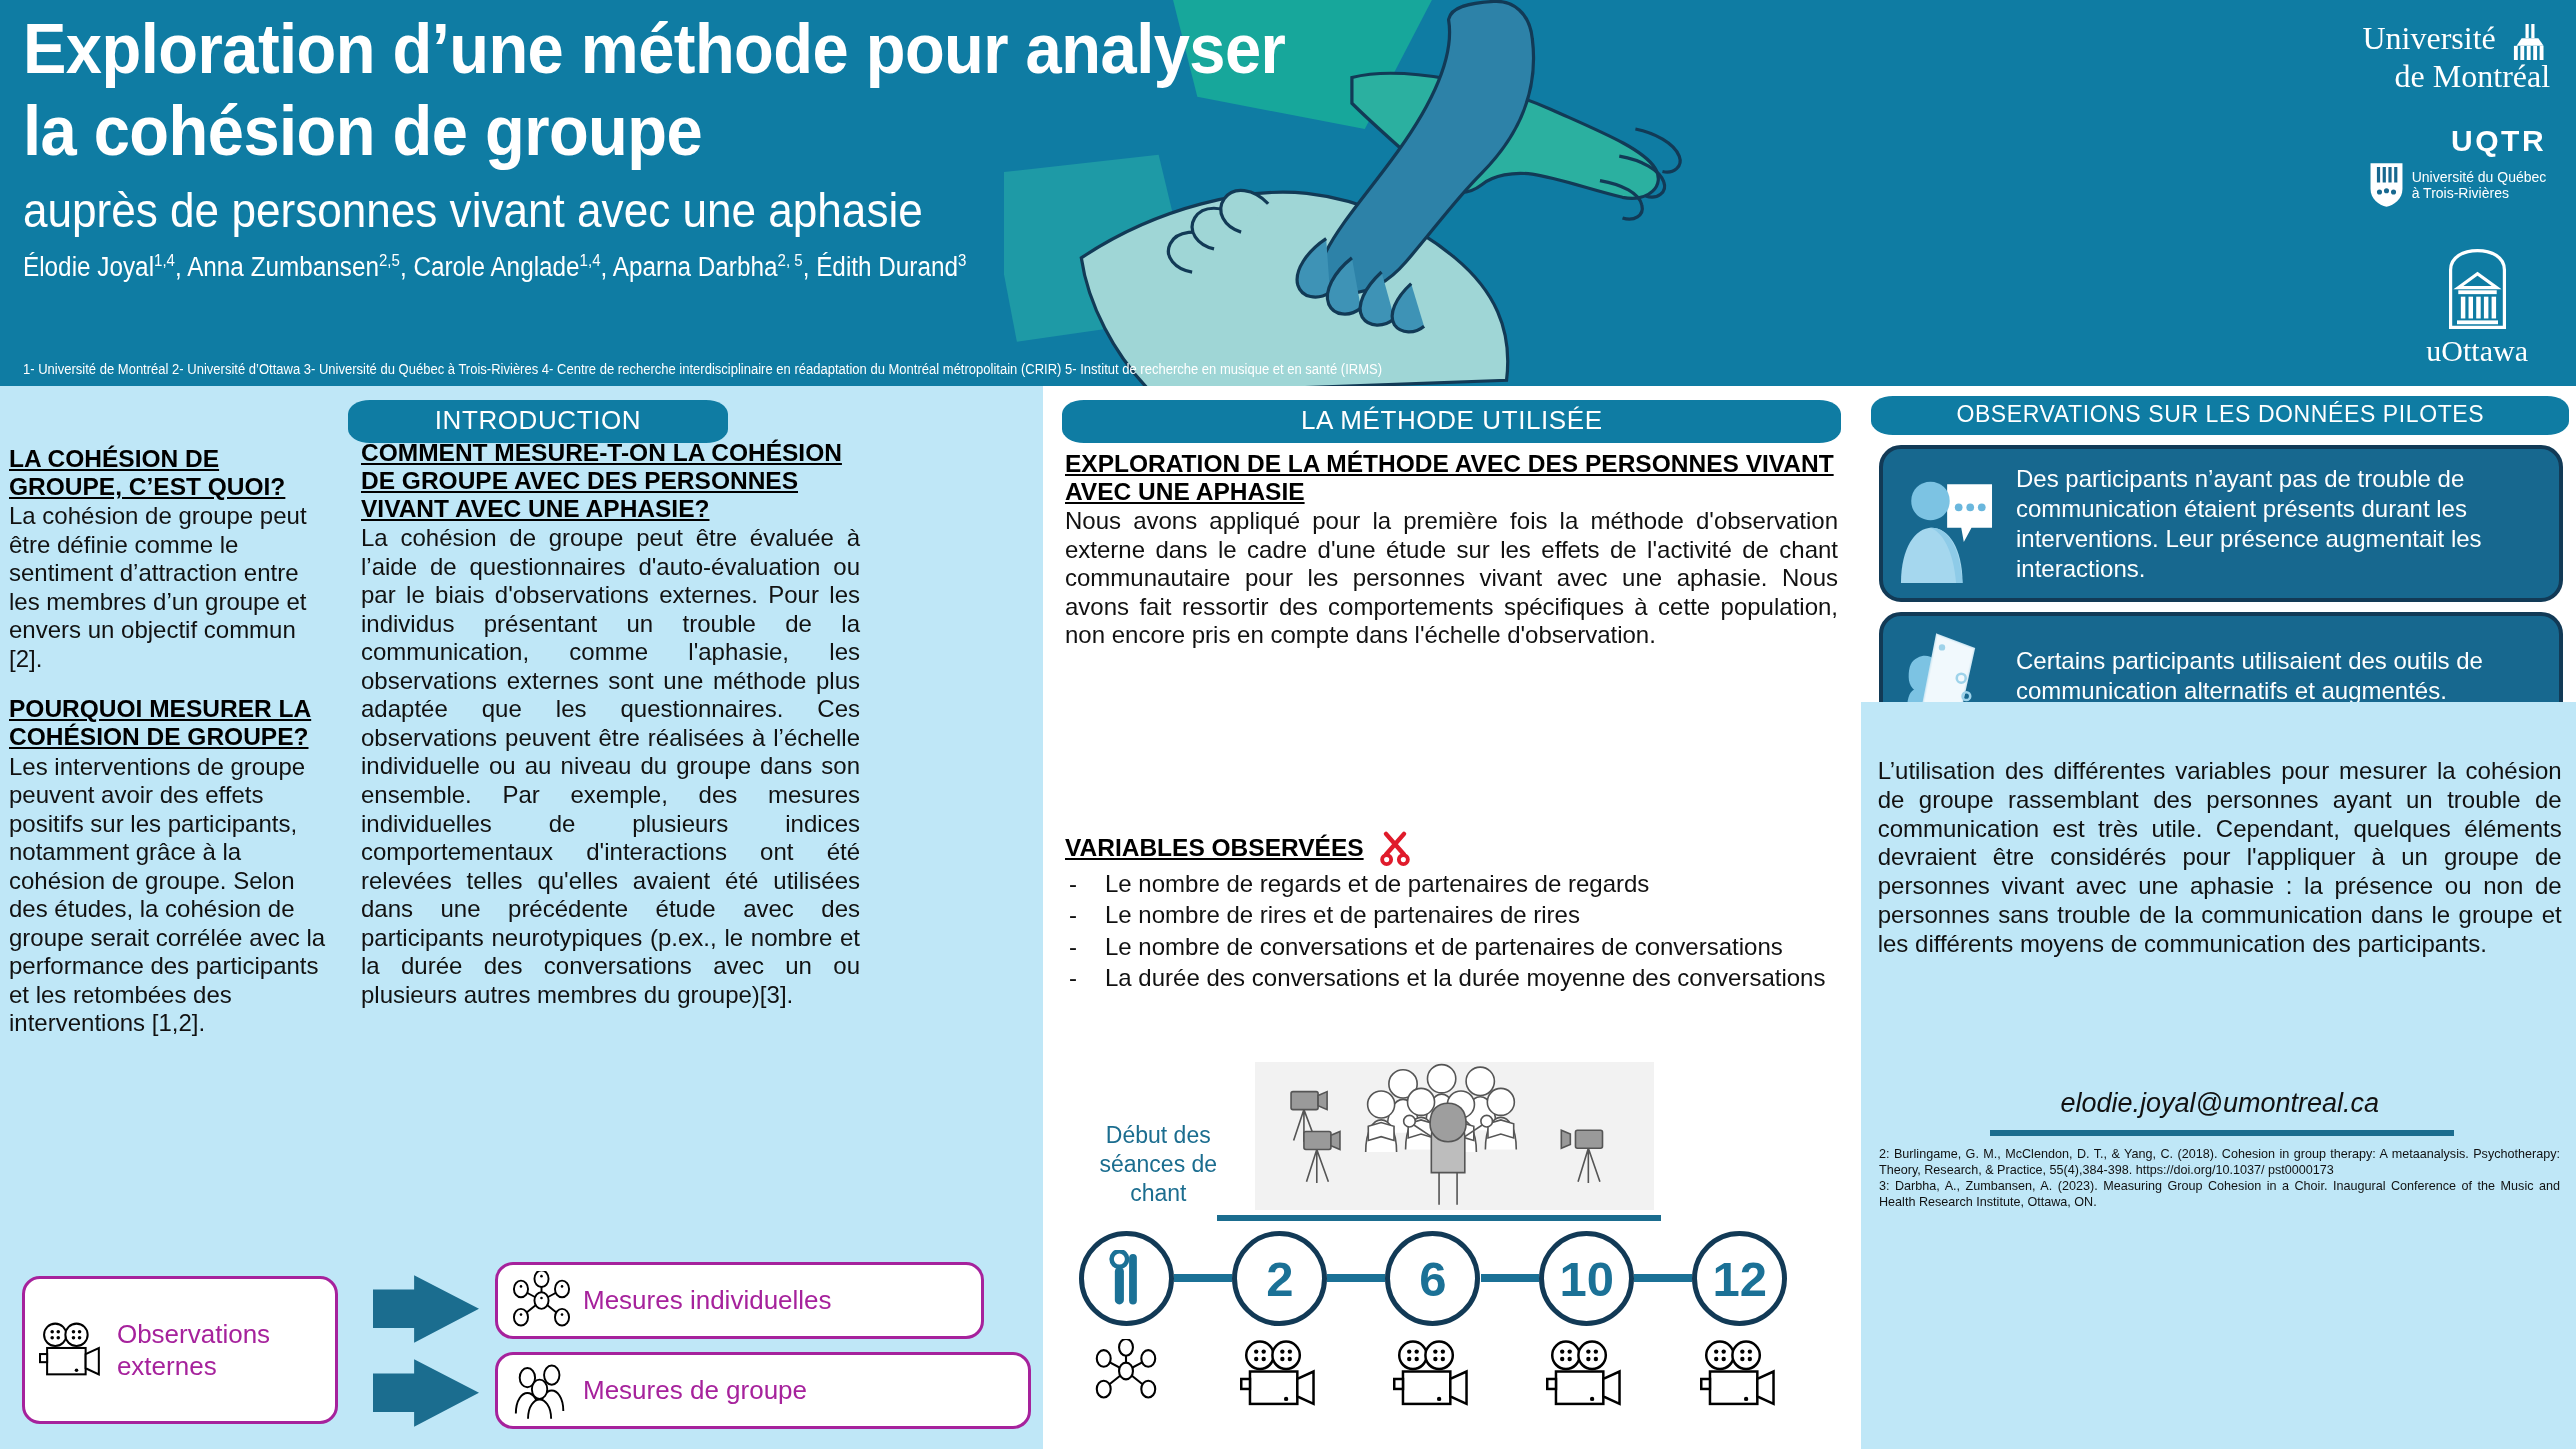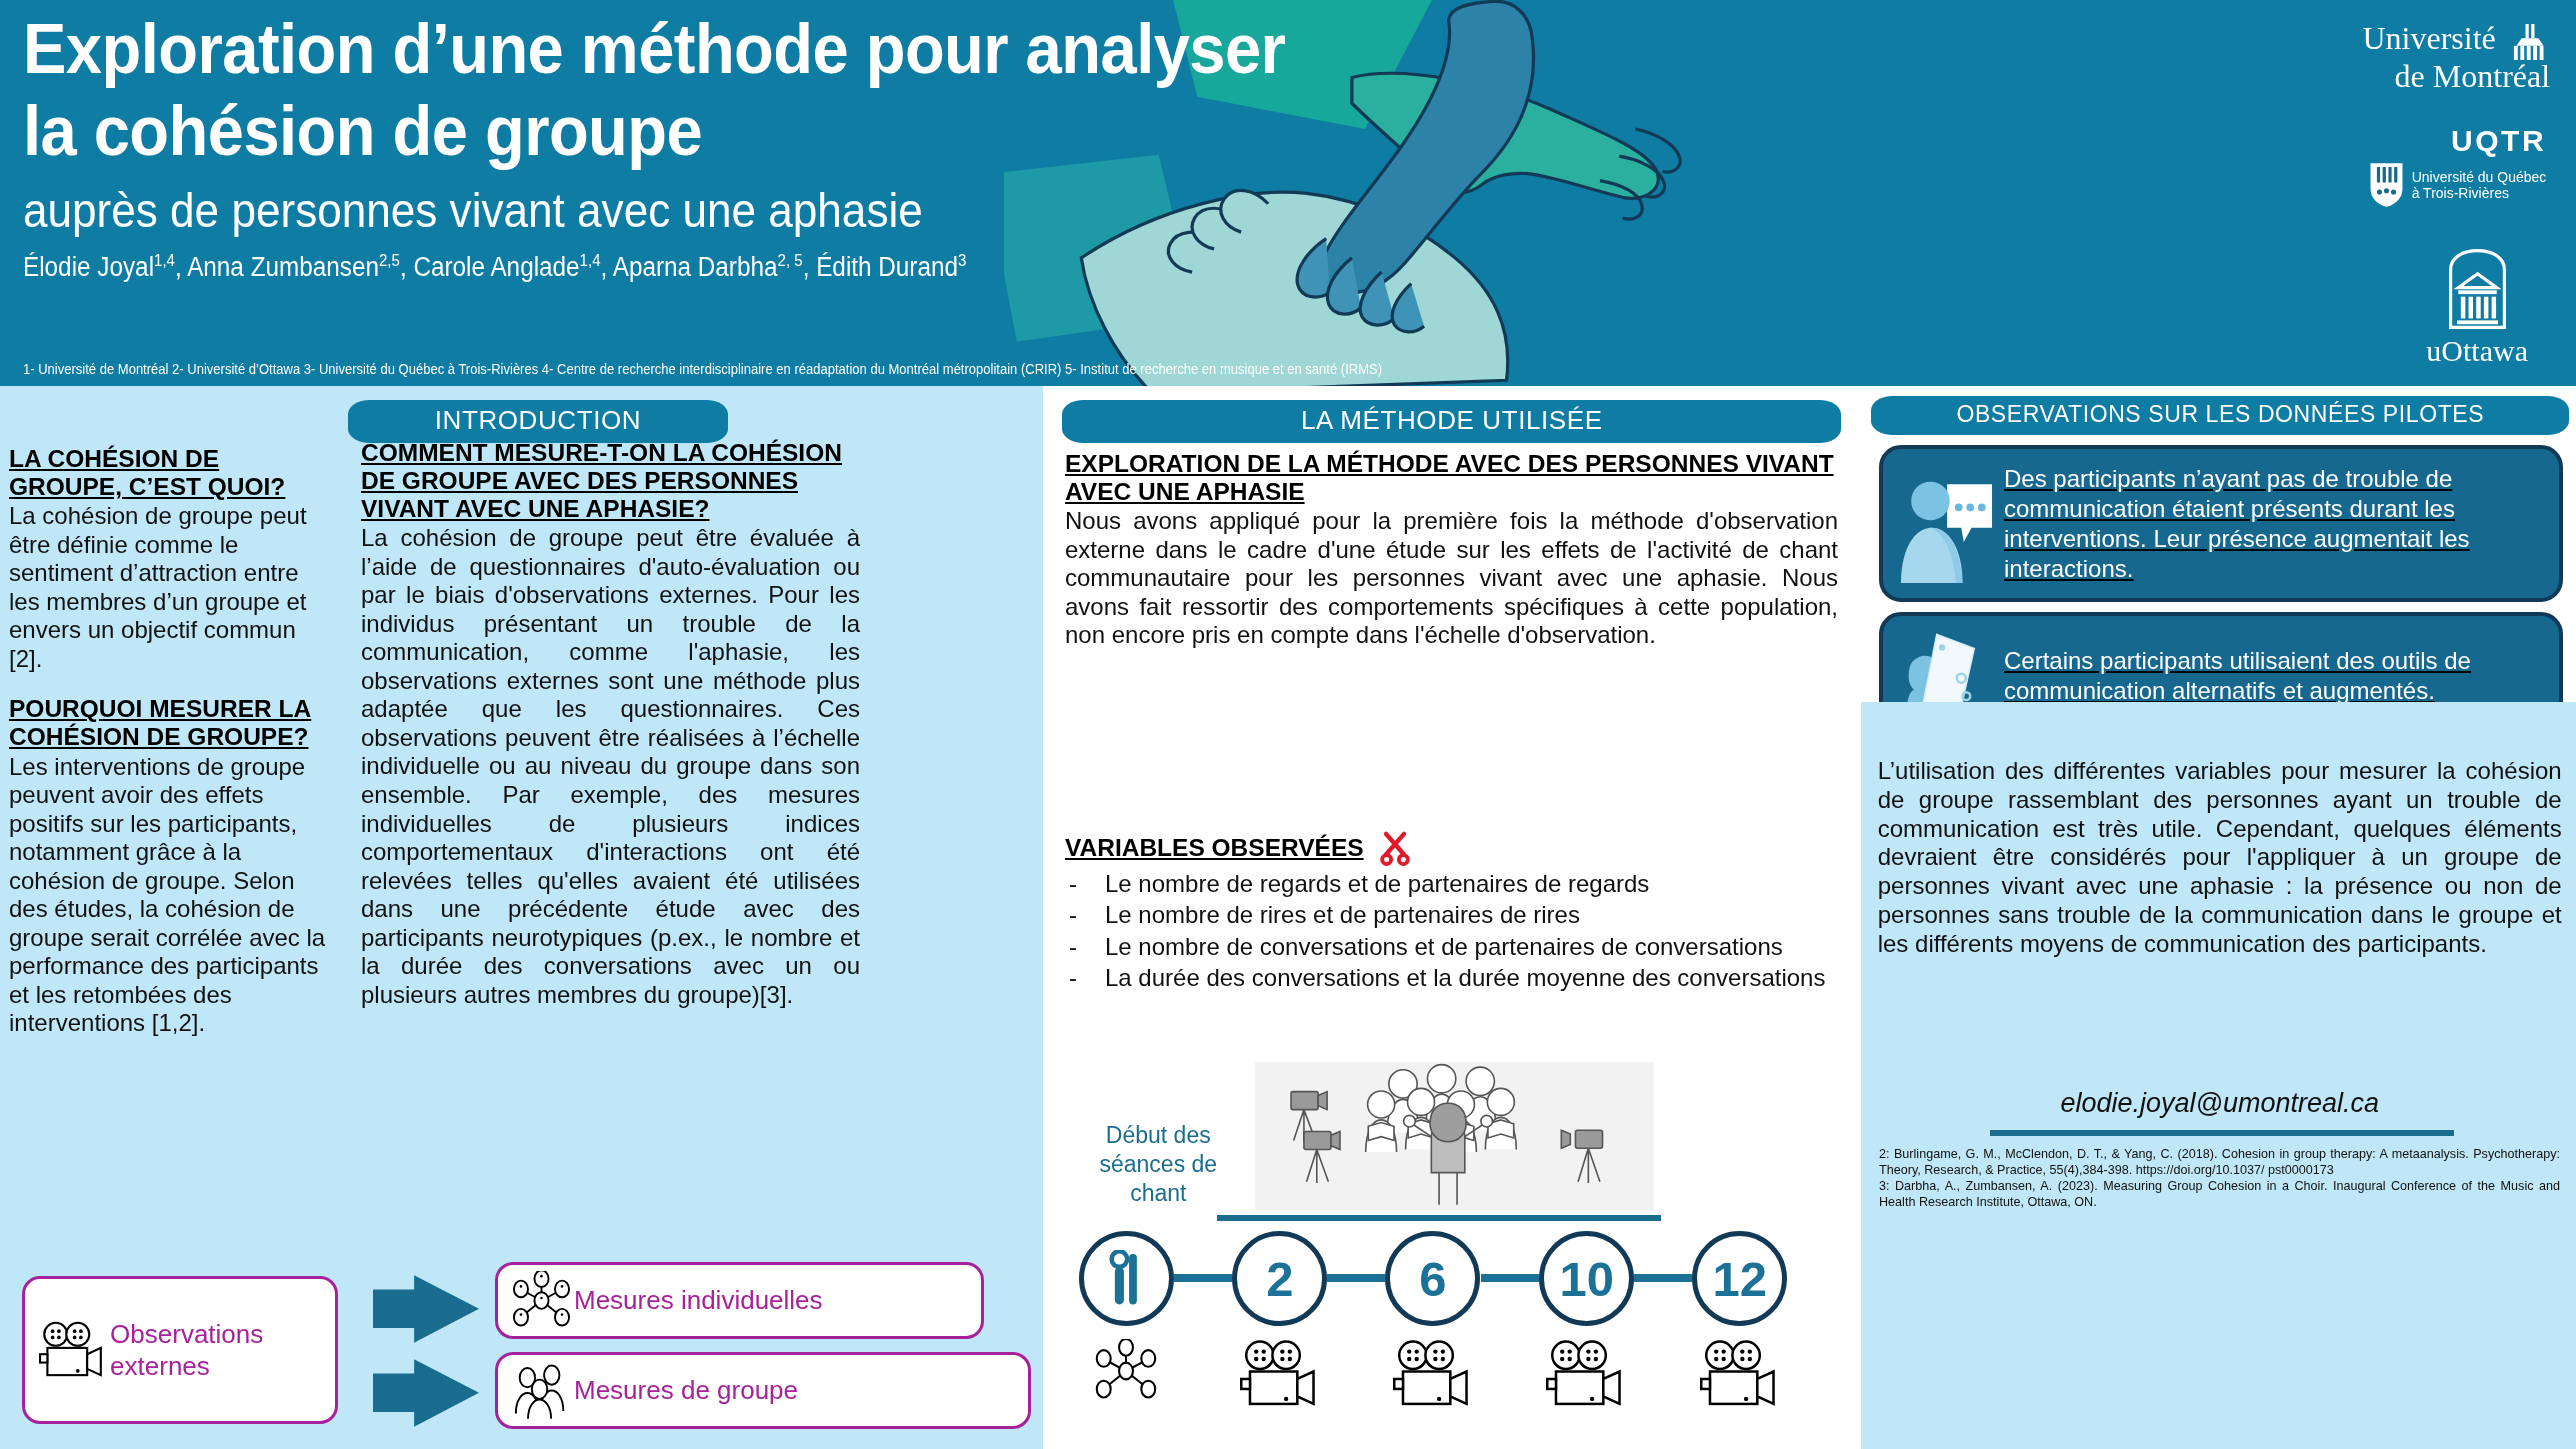--- a/index.html
+++ b/index.html
@@ -115,21 +115,21 @@
   .lc1 p.body, .lc1 h3.sec { text-align: left; }
   .lc1 .gap { height: 22px; }
 
   
   .flow { position: absolute; left: 9px; top: 876px; width: 1030px; height: 184px; }
   .fbox {
     position: absolute;
     background: #fff;
     border: 3.2px solid #a6229c;
     border-radius: 18px;
-    display: flex; align-items: center; gap: 3px;
+    display: flex; align-items: center; gap: 12px;
     padding: 4px 14px;
   }
   .fbox .lab {
     color: #a6229c;
     font-family: "Liberation Sans Narrow", "Liberation Sans", sans-serif;
     font-size: 26px;
     line-height: 1.25;
   }
   #fbox-obs  { left: 13px;  top: 14px;  width: 316px; height: 148px; }
   #fbox-ind  { left: 486px; top: 0px;   width: 489px; height: 77px; }
@@ -183,24 +183,23 @@
   .tl-icon { position: absolute; top: 0; }
 
   
   .obs-band { position: absolute; left: 10.3px; top: 10.3px; width: 698px; }
   #col-right .obs-wrap { position: absolute; left: 18px; top: 59px; width: 684px; }
   .obs-card {
     position: relative;
     background: #17688f;
     border: 4.5px solid #123a56;
     border-radius: 22px;
-    display: flex; align-items: center; gap: 3px;
+    display: flex; align-items: center; gap: 15px;
     padding: 11.6px 16.7px 11.6px 9px;
     margin-bottom: 10.3px;
-    text-decoration: underline;
   }
   .obs-card .txt {
     color: #fff; font-size: 24px; line-height: 1.25;
     font-family: "Liberation Sans Narrow", "Liberation Sans", sans-serif;
   }
   .concl-zone {
     position: absolute; left: 0px; top: 316px; width: 715px; height: 747px;
     background: #bfe7f7;
   }
   .concl-band { position: absolute; left: 11.6px; top: 9px; width: 694px; }

